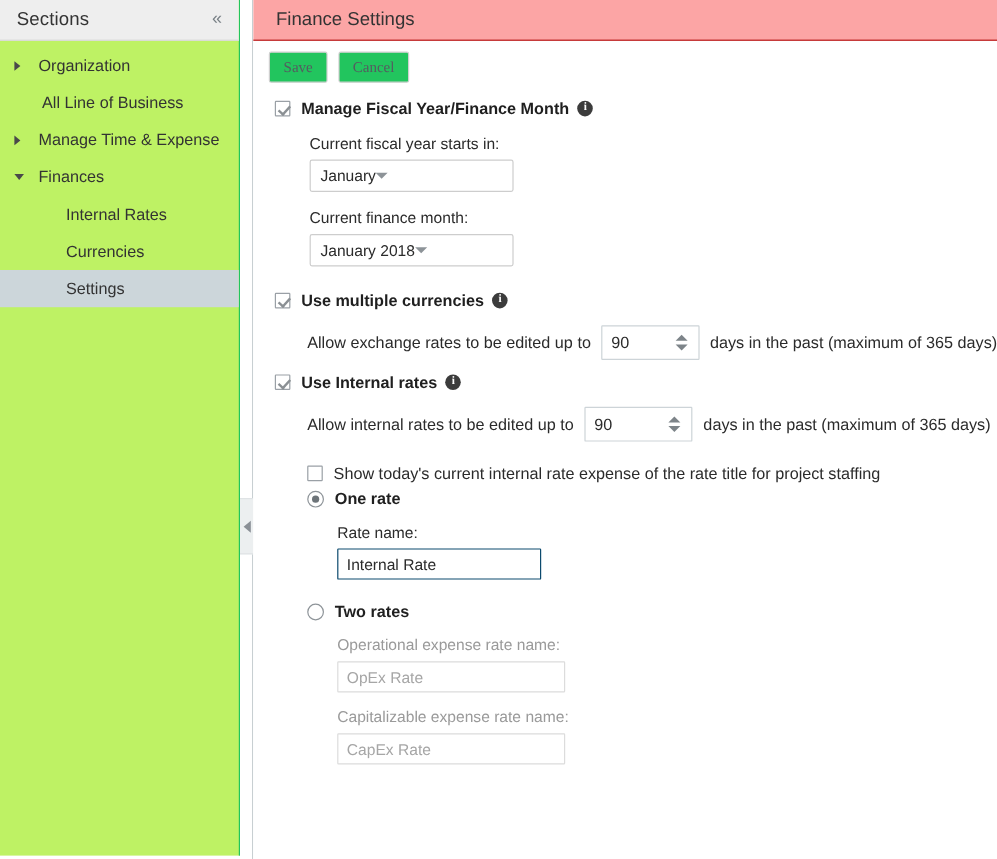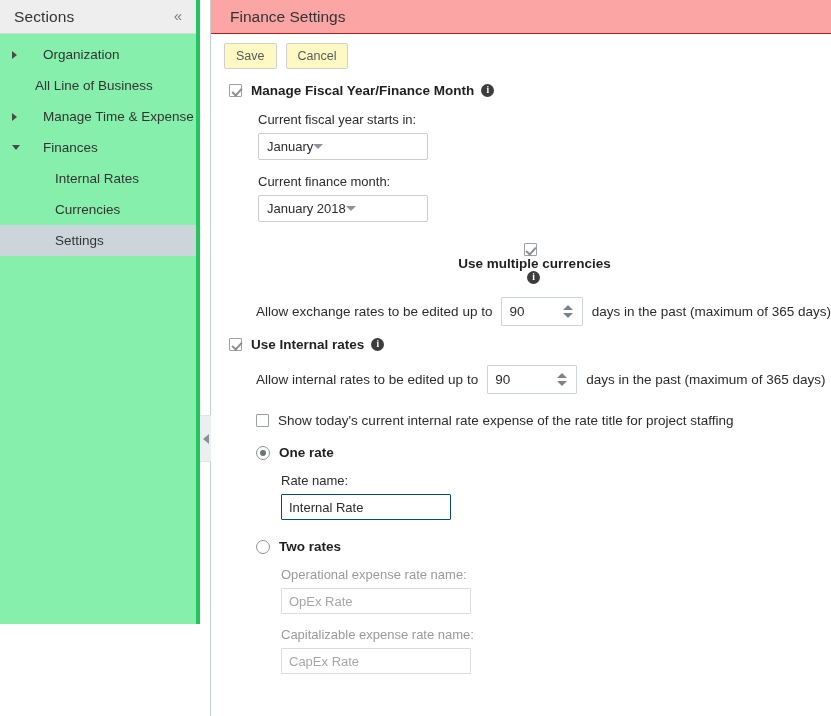--- a/index.html
+++ b/index.html
@@ -15,23 +15,23 @@
     position: relative;
     width: 831px;
     height: 716px;
     display: flex;
     background: #ffffff;
   }
 
   
   .sidebar {
     width: 200px;
-    height: 624px;
-    background: #86efac;
-    border-right: 4px solid #22c55e;
+    height: 713px;
+    background: #bef264;
+    border-right: 1px solid #22c55e;
     flex: 0 0 200px;
     position: relative;
   }
   .sidebar-header {
     height: 34px;
     background: #eeeeee;
     border-bottom: 1px solid #d8d8d8;
     display: flex;
     align-items: center;
     justify-content: space-between;
@@ -76,21 +76,21 @@
     border-top: 4.5px solid transparent;
     border-bottom: 4.5px solid transparent;
   }
   .nav-arrow .tri-down {
     width: 0; height: 0;
     border-top: 5.5px solid #4a4a4a;
     border-left: 4.5px solid transparent;
     border-right: 4.5px solid transparent;
   }
   .nav-label { white-space: nowrap; }
-  .nav-item.lvl1 .nav-label { margin-left: 13px; }
+  .nav-item.lvl1 .nav-label { margin-left: 2px; }
   .nav-item.lvl1-noarrow .nav-label { margin-left: 35px; }
   .nav-item.lvl2 .nav-label { margin-left: 55px; }
 
   
   .splitter {
     width: 11px;
     flex: 0 0 11px;
     height: 716px;
     background: #ffffff;
     border-right: 1px solid #c8cfd2;
@@ -140,25 +140,25 @@
 
   .toolbar {
     padding: 9px 0 0 13px;
     display: flex;
     gap: 9px;
   }
   .btn {
     min-width: 49px;
     height: 26px;
     padding: 0 11px;
-    background: #fef9c3;
+    background: #22c55e;
     border: 1px solid #cfcfcf;
     border-radius: 2px;
     font-size: 12.5px;
-    font-family: Liberation Sans, sans-serif;
+    font-family: Liberation Serif, serif;
     color: #555b60;
     cursor: pointer;
     line-height: 24px;
     text-align: center;
   }
 
   .form {
     padding: 14px 0 0 0;
   }
 
@@ -312,21 +312,21 @@
     border-top: 5px solid #7d8489;
     border-left: 5px solid transparent;
     border-right: 5px solid transparent;
   }
 
   
   .radio-row {
     display: flex;
     align-items: center;
     padding-left: 45px;
-    margin-top: 17px;
+    margin-top: 6px;
   }
   .radio {
     width: 14px; height: 14px;
     border-radius: 50%;
     border: 1px solid #8e9499;
     background: #ffffff;
     flex: 0 0 14px;
     position: relative;
     cursor: pointer;
   }
@@ -432,21 +432,21 @@
       </div>
 
       <div class="field-group">
         <div class="field-label">Current finance month:</div>
         <div class="select">
           <span>January 2018</span>
           <span class="caret"></span>
         </div>
       </div>
 
-      <div class="chk-row" style="margin-top:21px;flex-direction:column;">
+      <div class="chk-row" style="margin-top:21px;">
         <span class="chkbox checked"></span>
         <span class="chk-label">Use multiple currencies</span>
         <span class="info-icon">i</span>
       </div>
 
       <div class="inline-row">
         <span class="pre">Allow exchange rates to be edited up to</span>
         <span class="spinner">
           <span class="sp-val">90</span>
           <span class="sp-arrows">

